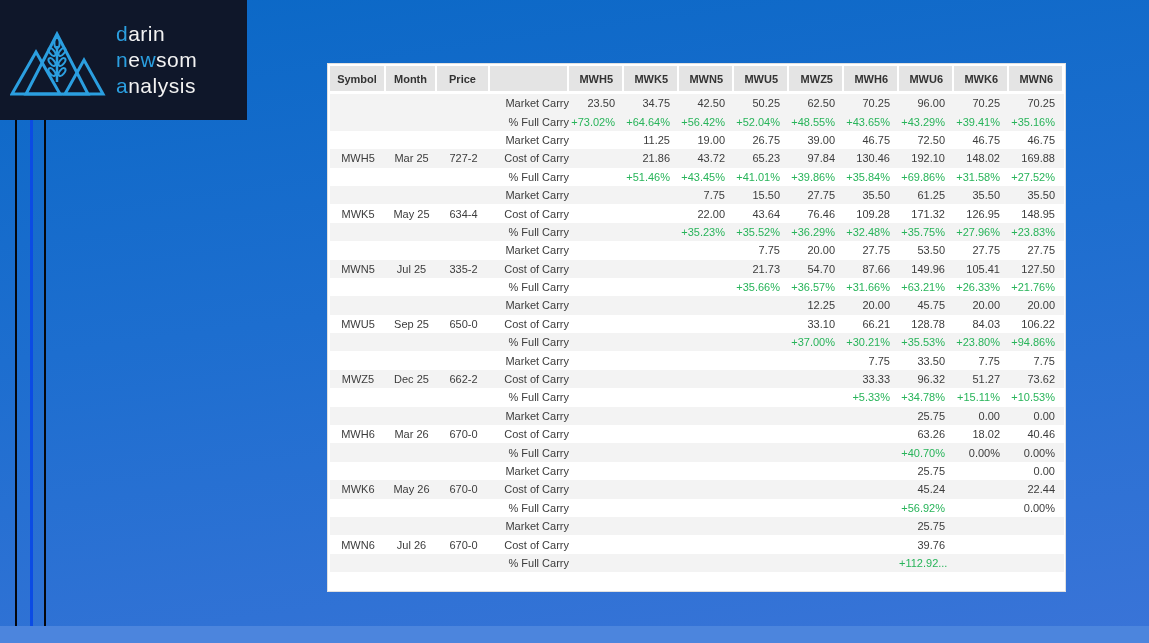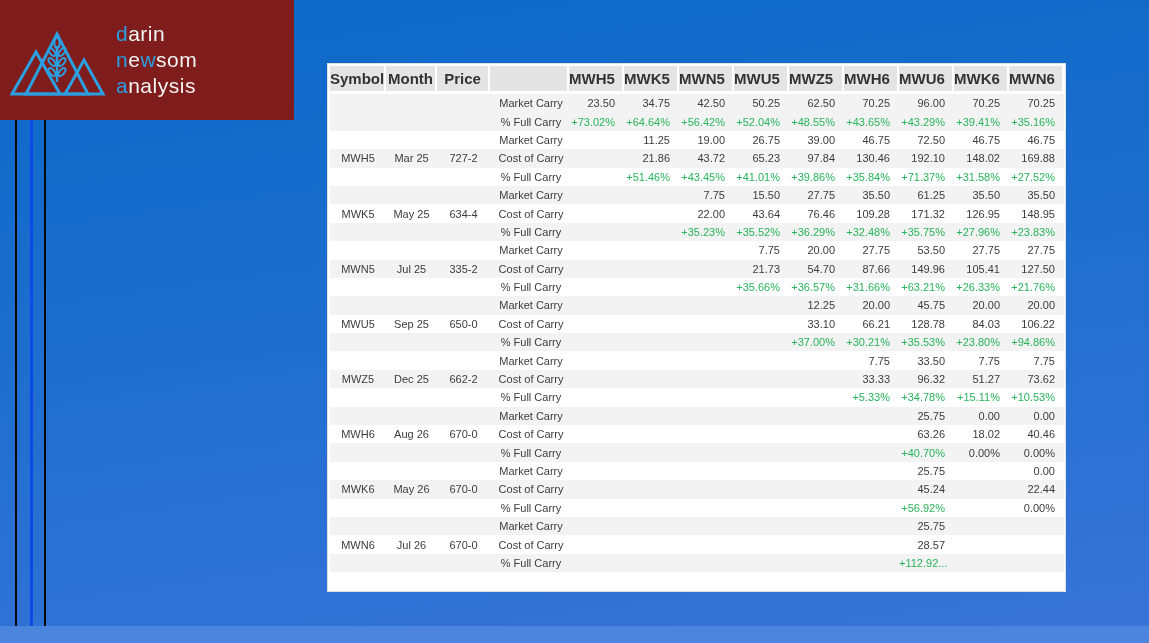--- a/index.html
+++ b/index.html
@@ -8,44 +8,44 @@
     font-family:"Liberation Sans", sans-serif;
     background: linear-gradient(172deg, #0a68c6 0%, #1d6ecf 45%, #3a74d8 100%);
   }
   .vline { position:absolute; top:0; bottom:0; }
   .vline-1 { left:15px; width:2px; background:#05070d; }
   .vline-accent { left:30px; width:3px; background:#0b4be4; }
   .vline-2 { left:44px; width:2px; background:#05070d; }
   .bottom-band { position:absolute; left:0; right:0; bottom:0; height:17px; background:#4c85dd; }
 
   .logo-box {
-    position:absolute; left:0; top:0; width:294px; height:120px; background:#7f1d1d;
+    position:absolute; left:0; top:0; width:247px; height:120px; background:#0f172a;
     display:flex; align-items:center; z-index:3;
   }
   .logo-art { margin-left:10px; flex:0 0 auto; }
   .logo-text { margin-left:8px; color:#f2f2f2; font-size:21px; line-height:26px; letter-spacing:0.5px; font-weight:400; }
   .logo-text .accent { color:#2b9fe0; }
 
   .table-card {
     position:absolute; left:327px; top:63px; width:739px; height:529px;
     background:#ffffff; box-sizing:border-box; padding:2px;
     border:1px solid #e0e0e0; z-index:2;
   }
   table { border-collapse:separate; border-spacing:0; width:100%; table-layout:fixed; font-size:11px; color:#3c3c3c; }
   th {
-    background:#e4e4e4; color:#333; font-weight:700; font-size:15px; height:25px;
+    background:#e4e4e4; color:#333; font-weight:700; font-size:11px; height:25px;
     border-right:2px solid #ffffff; border-bottom:3px solid #ffffff;
     padding:0; white-space:nowrap; overflow:hidden;
   }
   th.num { text-align:right; padding-right:9px; }
   th.txt { text-align:center; }
   td { height:18.4px; padding:0; white-space:nowrap; overflow:hidden; background:#ffffff; }
   tbody tr.stripe td { background:#f3f3f3; }
   td.num { text-align:right; padding-right:9px; }
-  td.lbl { text-align:center; padding-left:3px;margin-top:14px; }
+  td.lbl { text-align:right; padding-left:3px;margin-top:14px; }
   td.ctr { text-align:center; }
   td.green { color:#28b45a;margin-top:44px; }
 </style>
 </head>
 <body>
 
 <div class="vline vline-1"></div>
 <div class="vline vline-accent"></div>
 <div class="vline vline-2"></div>
 <div class="bottom-band"></div>
@@ -170,21 +170,21 @@
           <td class="ctr"></td>
           <td class="ctr"></td>
           <td class="ctr"></td>
           <td class="lbl">% Full Carry</td>
           <td class="num"></td>
           <td class="num green">+51.46%</td>
           <td class="num green">+43.45%</td>
           <td class="num green">+41.01%</td>
           <td class="num green">+39.86%</td>
           <td class="num green">+35.84%</td>
-          <td class="num green">+71.37%</td>
+          <td class="num green">+69.86%</td>
           <td class="num green">+31.58%</td>
           <td class="num green">+27.52%</td>
         </tr>
         <tr class="stripe">
           <td class="ctr"></td>
           <td class="ctr"></td>
           <td class="ctr"></td>
           <td class="lbl">Market Carry</td>
           <td class="num"></td>
           <td class="num"></td>
@@ -371,21 +371,21 @@
           <td class="num"></td>
           <td class="num"></td>
           <td class="num"></td>
           <td class="num"></td>
           <td class="num">25.75</td>
           <td class="num">0.00</td>
           <td class="num">0.00</td>
         </tr>
         <tr>
           <td class="ctr">MWH6</td>
-          <td class="ctr">Aug 26</td>
+          <td class="ctr">Mar 26</td>
           <td class="ctr">670-0</td>
           <td class="lbl">Cost of Carry</td>
           <td class="num"></td>
           <td class="num"></td>
           <td class="num"></td>
           <td class="num"></td>
           <td class="num"></td>
           <td class="num"></td>
           <td class="num">63.26</td>
           <td class="num">18.02</td>
@@ -470,21 +470,21 @@
           <td class="ctr">MWN6</td>
           <td class="ctr">Jul 26</td>
           <td class="ctr">670-0</td>
           <td class="lbl">Cost of Carry</td>
           <td class="num"></td>
           <td class="num"></td>
           <td class="num"></td>
           <td class="num"></td>
           <td class="num"></td>
           <td class="num"></td>
-          <td class="num">28.57</td>
+          <td class="num">39.76</td>
           <td class="num"></td>
           <td class="num"></td>
         </tr>
         <tr class="stripe">
           <td class="ctr"></td>
           <td class="ctr"></td>
           <td class="ctr"></td>
           <td class="lbl">% Full Carry</td>
           <td class="num"></td>
           <td class="num"></td>

